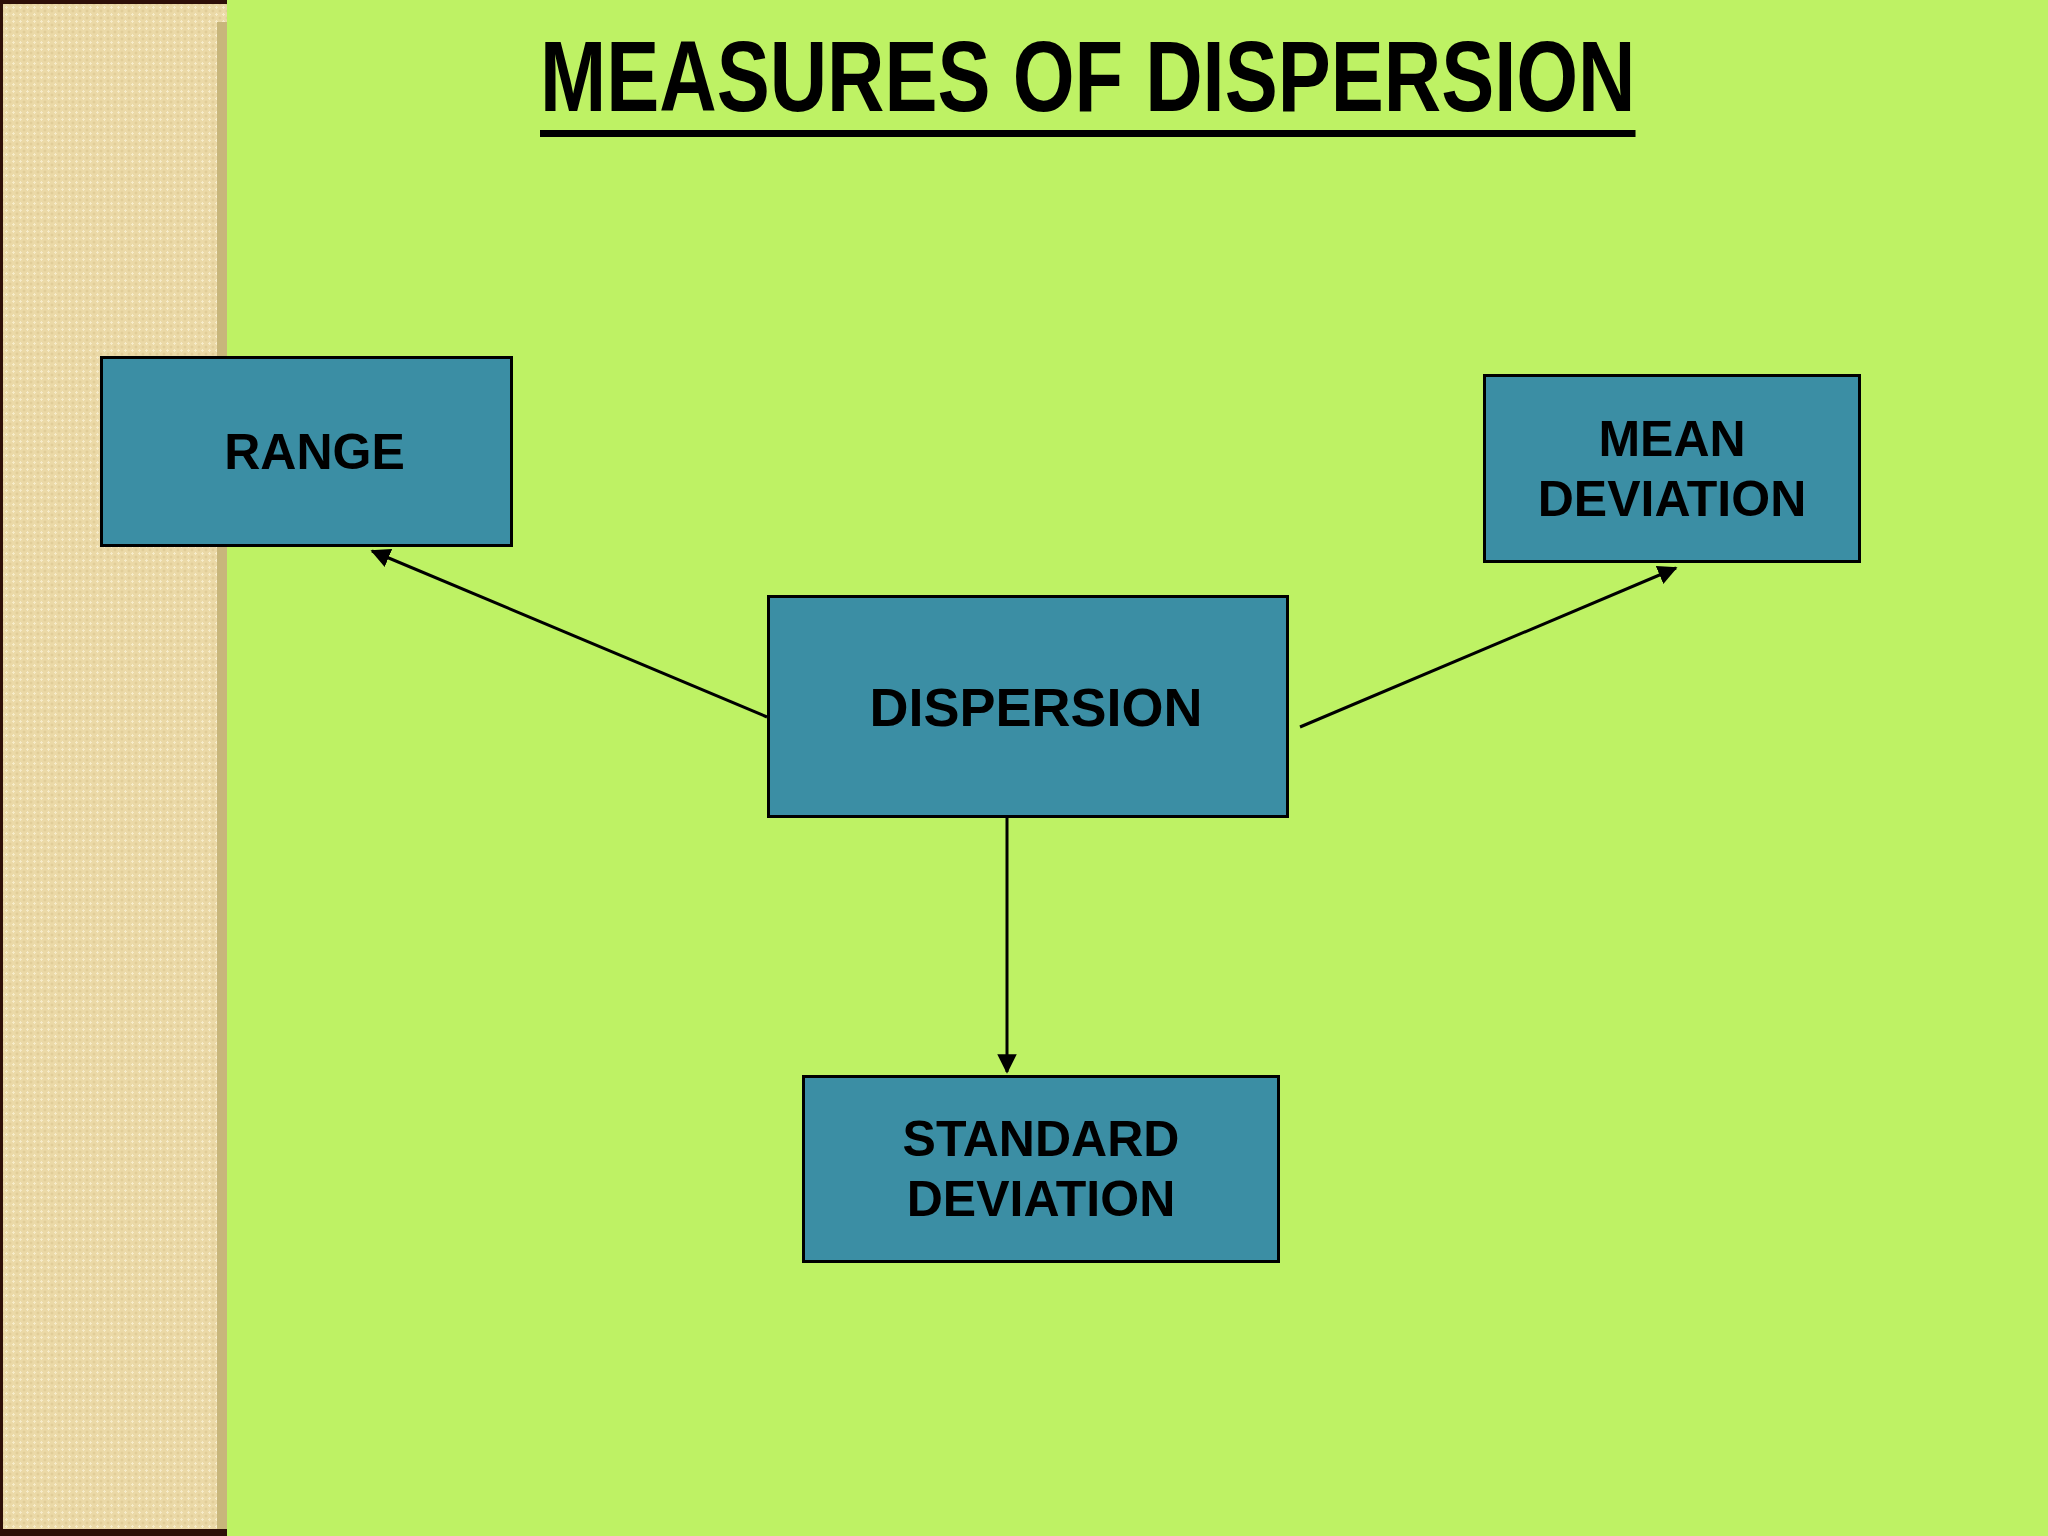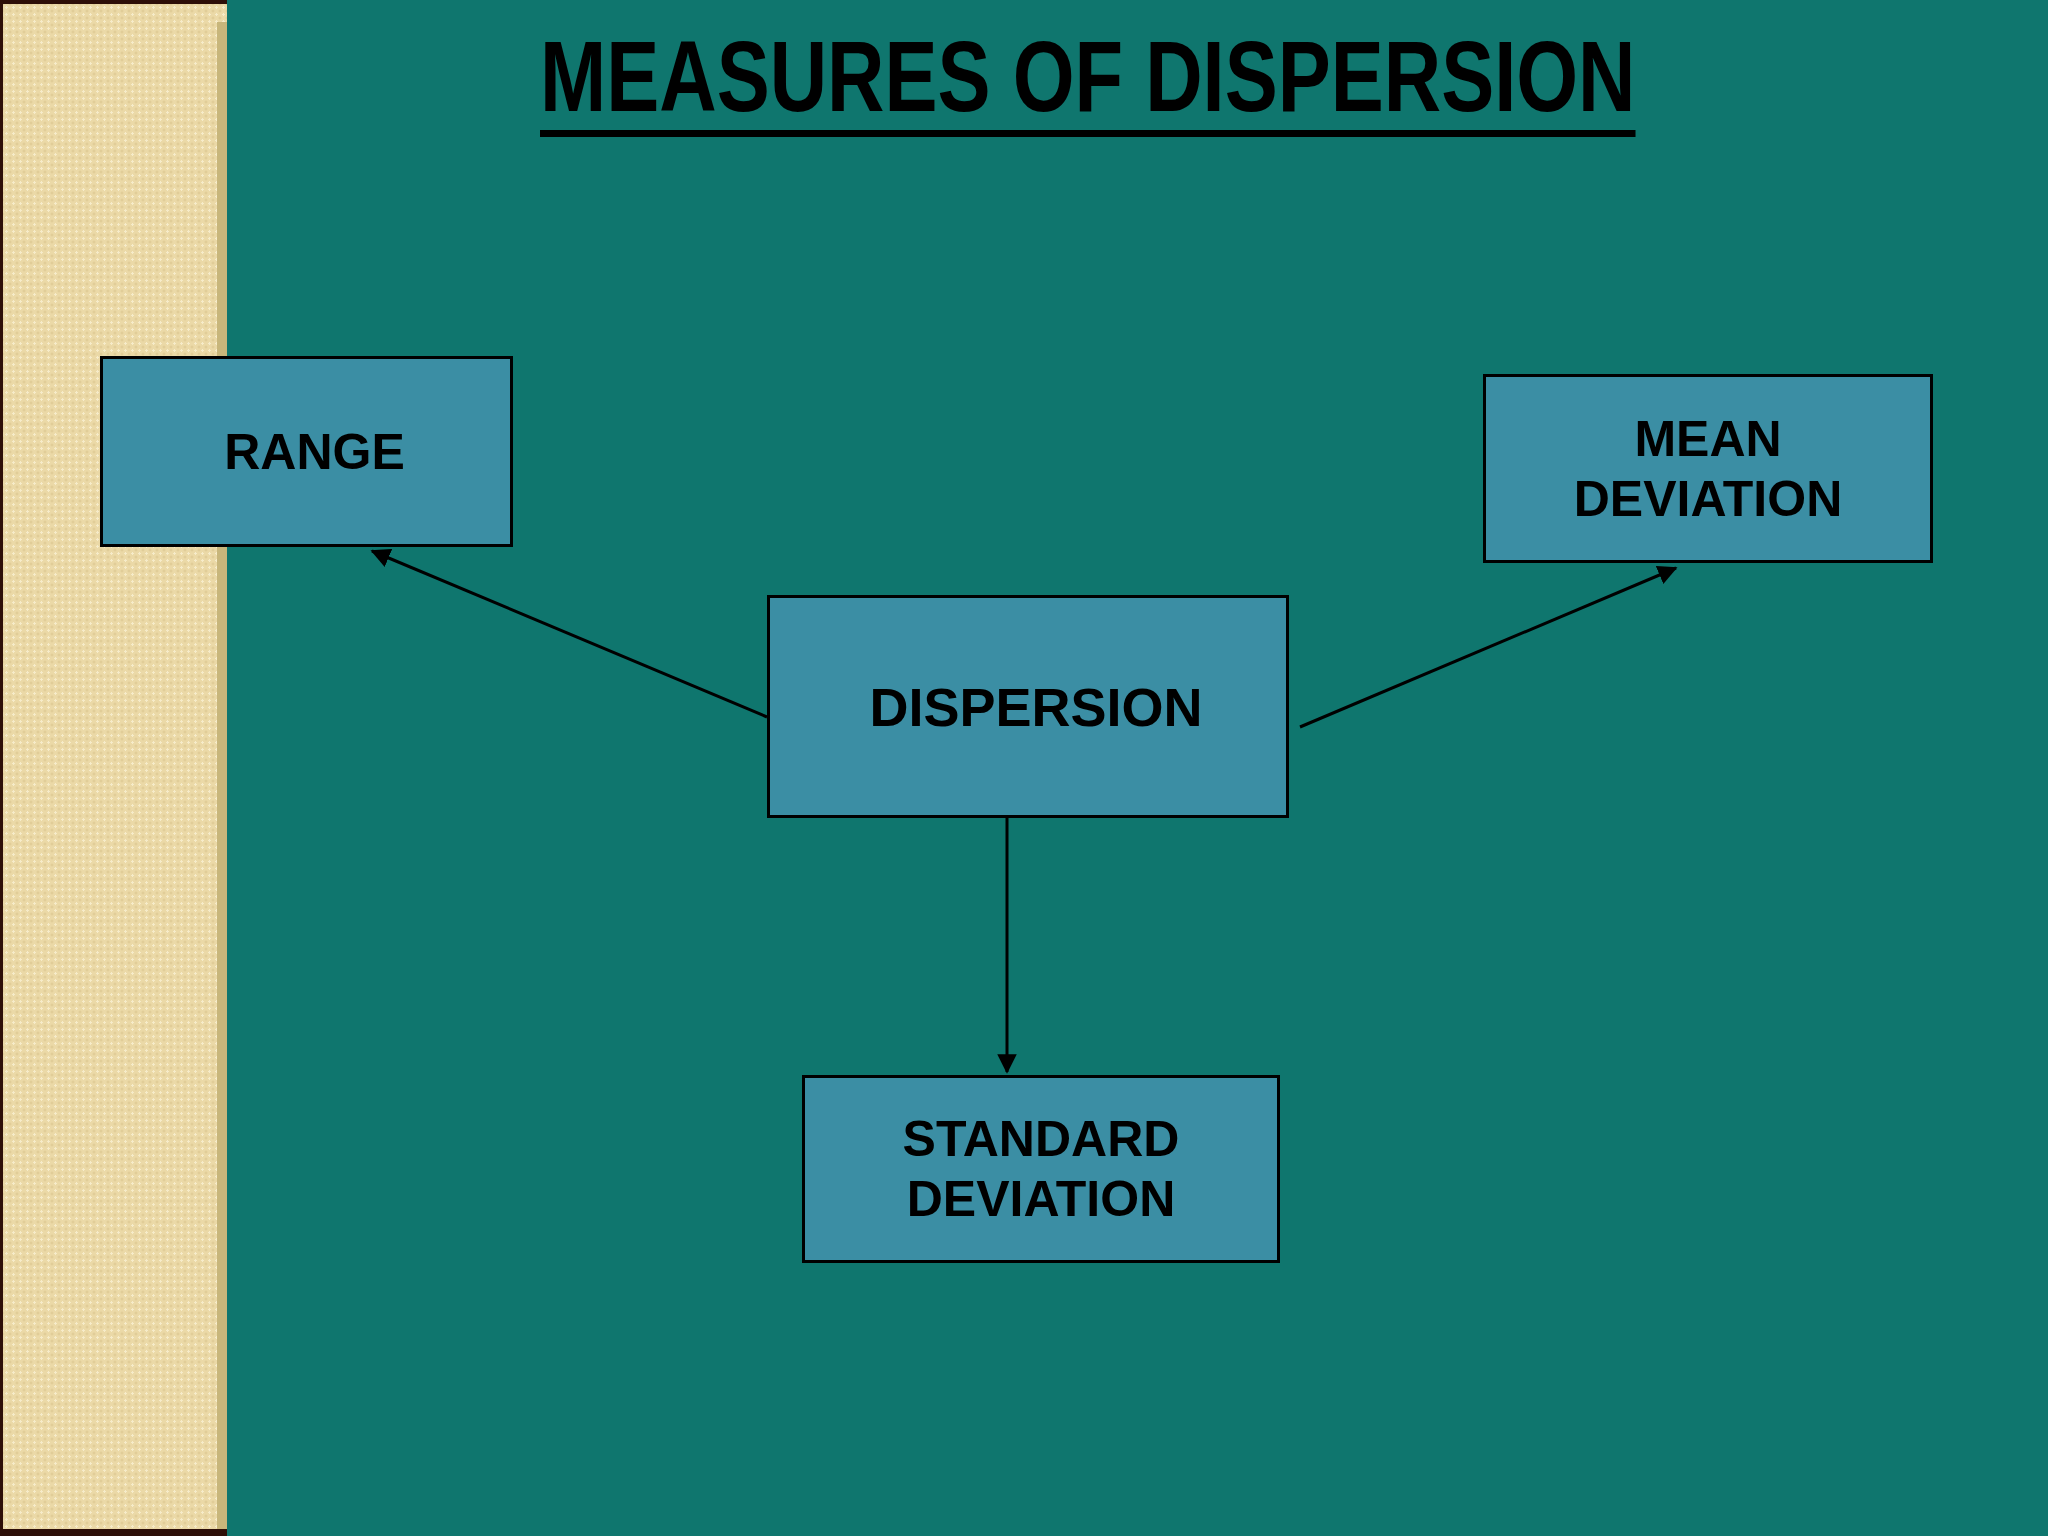--- a/index.html
+++ b/index.html
@@ -1,19 +1,19 @@
 <!DOCTYPE html>
 <html><head>
 <meta charset="utf-8">
 <style>
   html,body{margin:0;padding:0;background:#888;}
   #slide{
     position:relative;
     width:2048px;height:1536px;
-    background:#0f766e;
+    background:#bef264;
     overflow:hidden;
     font-family:"Liberation Sans","DejaVu Sans",sans-serif;
   }
   
   #stripe{
     position:absolute;left:0;top:0;width:227px;height:1536px;
     box-sizing:border-box;
     background-color:#ebd9a7;
     background-image:
       radial-gradient(circle, rgba(255,250,230,0.55) 22%, rgba(255,255,255,0) 23%),
@@ -49,21 +49,21 @@
     position:absolute;
     box-sizing:border-box;
     background:#3b8ea4;
     border:3px solid #000000;
     display:flex;align-items:center;justify-content:center;
     text-align:center;
     font-weight:bold;color:#000000;
     font-size:50px;line-height:60px;padding-left:16px;
   }
   #node-range{left:100px;top:356px;width:413px;height:191px;}
-  #node-mean-deviation{left:1483px;top:374px;width:450px;height:189px;padding:4px 40px;}
+  #node-mean-deviation{left:1483px;top:374px;width:378px;height:189px;padding:4px 40px;}
   #node-dispersion{left:767px;top:595px;width:522px;height:223px;font-size:54px;}
   #node-standard-deviation{left:802px;top:1075px;width:478px;height:188px;padding:0 36px;}
   
   #arrows{position:absolute;left:0;top:0;width:2048px;height:1536px;pointer-events:none;}
   #arrows line{stroke:#000000;stroke-width:3px;}
 </style>
 </head>
 <body>
 
 <div id="slide">

